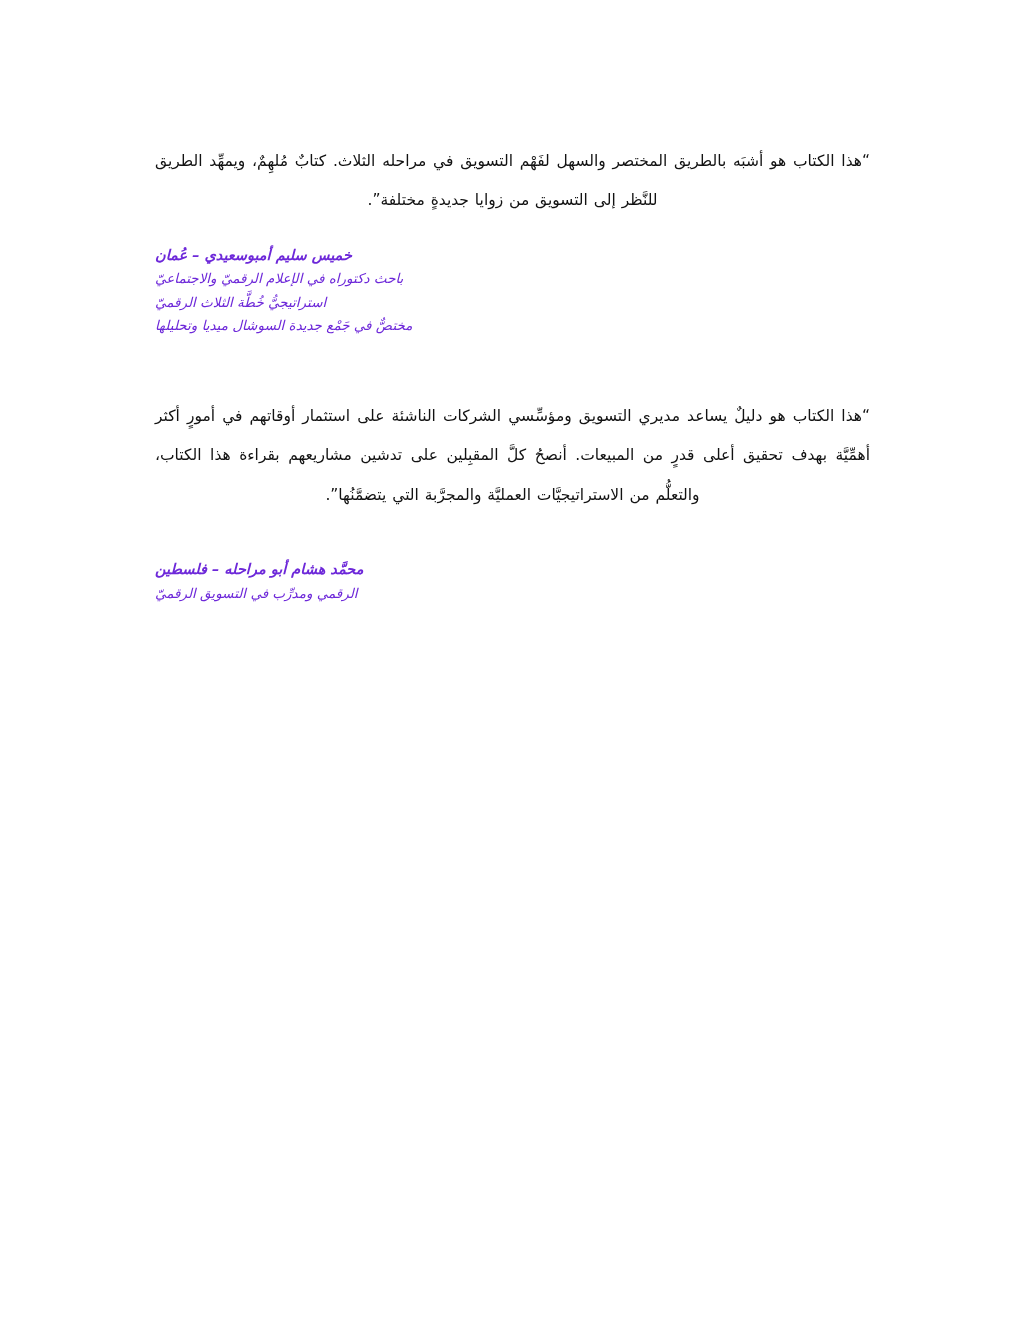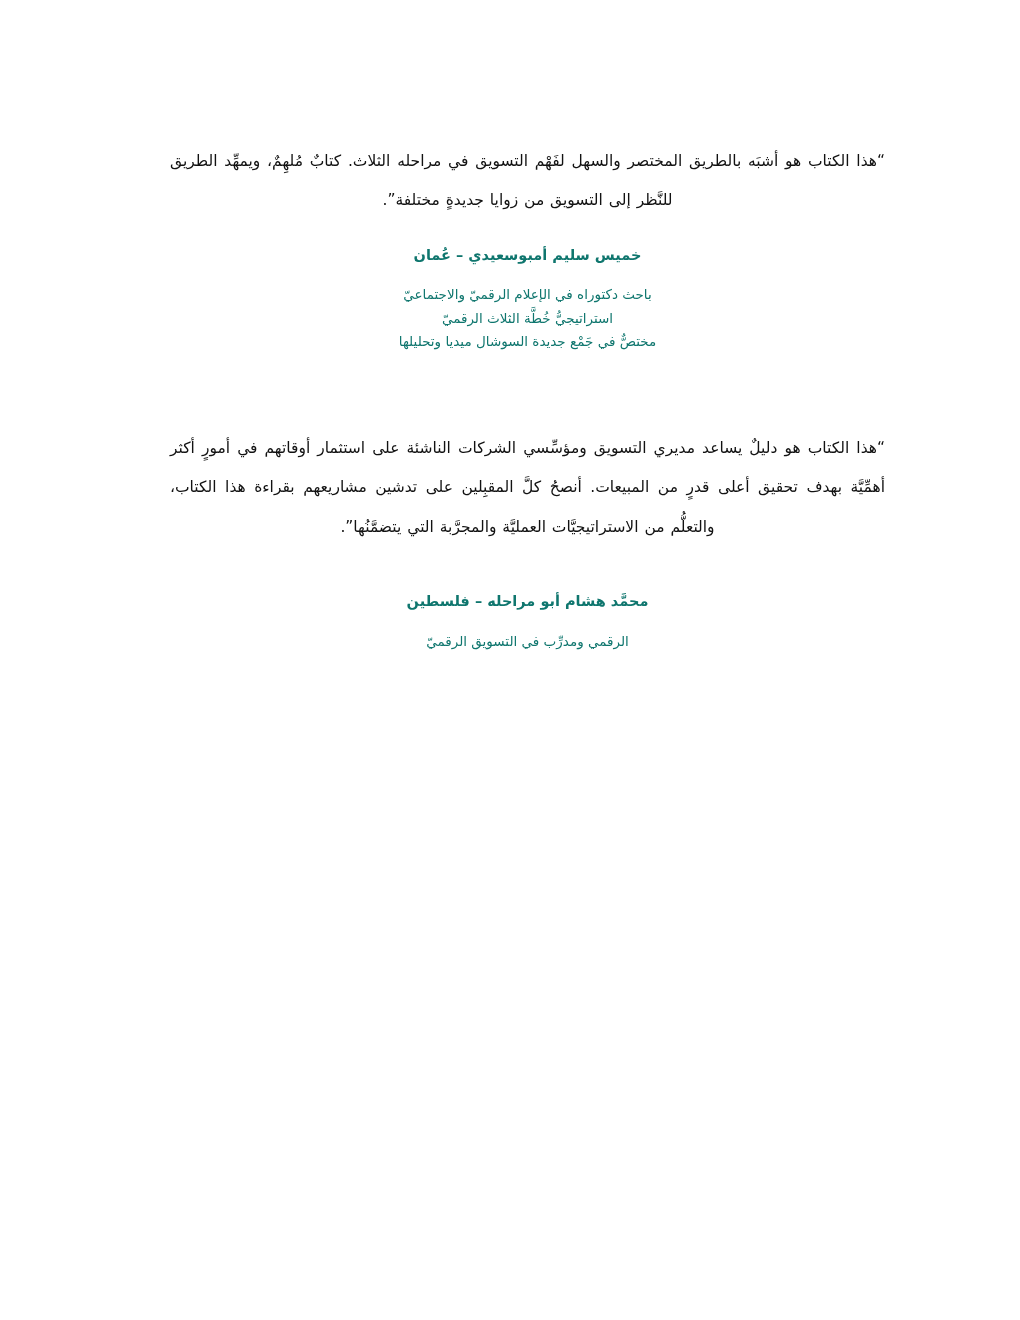--- a/index.html
+++ b/index.html
@@ -20,64 +20,65 @@
   .page {
     position: absolute;
     inset: 0;
     background: #ffffff;
   }
 
   
   .content {
     position: absolute;
     top: 126px;
-    left: 170px;
+    left: 155px;
     width: 715px;
     direction: rtl;
     text-align: right;
   }
 
   .quote-block {
     direction: rtl;
     text-align: justify;
     text-align-last: center;
     font-size: 15.5px;
     line-height: 2.55;
     color: #121212;
     letter-spacing: 0.1px;
     word-spacing: 1px;
   }
 
   .quote-block.first { margin-bottom: 0; }
 
   .attribution {
     direction: rtl;
-    text-align: center;
+    text-align: left;
     line-height: 1.72;
-    color: #0f766e;
+    color: #6d28d9;
+    font-style: italic;
   }
 
   .attribution .name {
     font-weight: bold;
     font-size: 14.5px;
     letter-spacing: 0.2px;
   }
 
   .attribution .role {
     font-weight: normal;
     font-size: 13.5px;
     letter-spacing: 0.1px;
   }
 
   
   .gap-after-quote-one { height: 22px; }
   .gap-after-block-one { height: 44px; }
   .gap-after-quote-two { height: 26px; }
 
-  .rolelist { margin: 16px; padding: 0; list-style: none; }
+  .rolelist { margin: 0; padding: 0; list-style: none; }
   .rolelist li { margin: 0; padding: 0; }
 </style>
 </head>
 <body>
 
 <div class="page">
   <div class="content">
 
     <p class="quote-block first">“هذا الكتاب هو أشبَه بالطريق المختصر والسهل لفَهْم التسويق في مراحله الثلاث. كتابٌ مُلهِمٌ، ويمهِّد الطريق للنَّظر إلى التسويق من زوايا جديدةٍ مختلفة”.</p>
 

